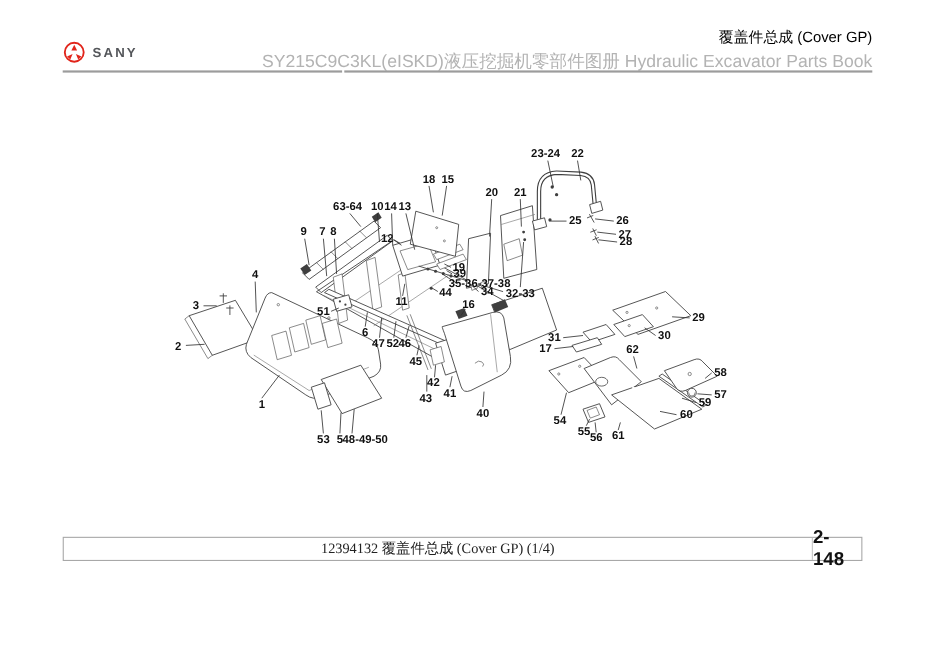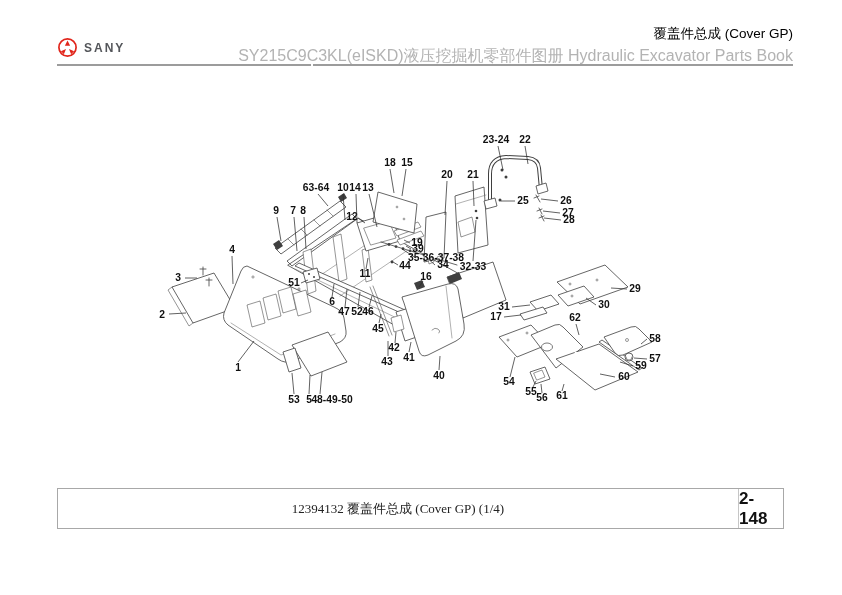--- a/index.html
+++ b/index.html
@@ -17,21 +17,21 @@
   
   #diagram{position:absolute;left:0;top:0;}
   .p{fill:#ffffff;stroke:#3f3f3f;stroke-width:0.8;stroke-linejoin:round;}
   .ln{fill:none;stroke:#3f3f3f;stroke-width:0.8;stroke-linejoin:round;stroke-linecap:round;}
   .thin{stroke-width:0.55;}
   .lt{stroke:#6f6f6f;}
   .dark{fill:#3f3f3f;stroke:none;}
   .hol{fill:none;stroke:#555;stroke-width:0.6;}
   #callout-layer text{font-family:"Liberation Sans",sans-serif;font-weight:bold;font-size:10.3px;fill:#101010;}
   
-  .footer{position:absolute;left:57px;top:488px;width:727px;height:41px;
+  .footer{position:absolute;left:57px;top:488px;width:727px;height:22px;
           border:1px solid #a8a8a8;box-sizing:border-box;}
   .footer-caption{position:absolute;left:0;top:0;width:680px;height:100%;
           display:flex;align-items:center;justify-content:center;
           font-family:"Liberation Serif",serif;font-size:13px;color:#222;}
   .footer-divider{position:absolute;left:680px;top:0;width:1px;height:100%;background:#c6c6c6;}
   .footer-page{position:absolute;left:681px;right:0;top:0;bottom:0;display:flex;align-items:center;
           justify-content:flex-end;padding-right:4px;font-size:17px;font-weight:600;color:#111;}
 </style>
 </head>
 <body>

